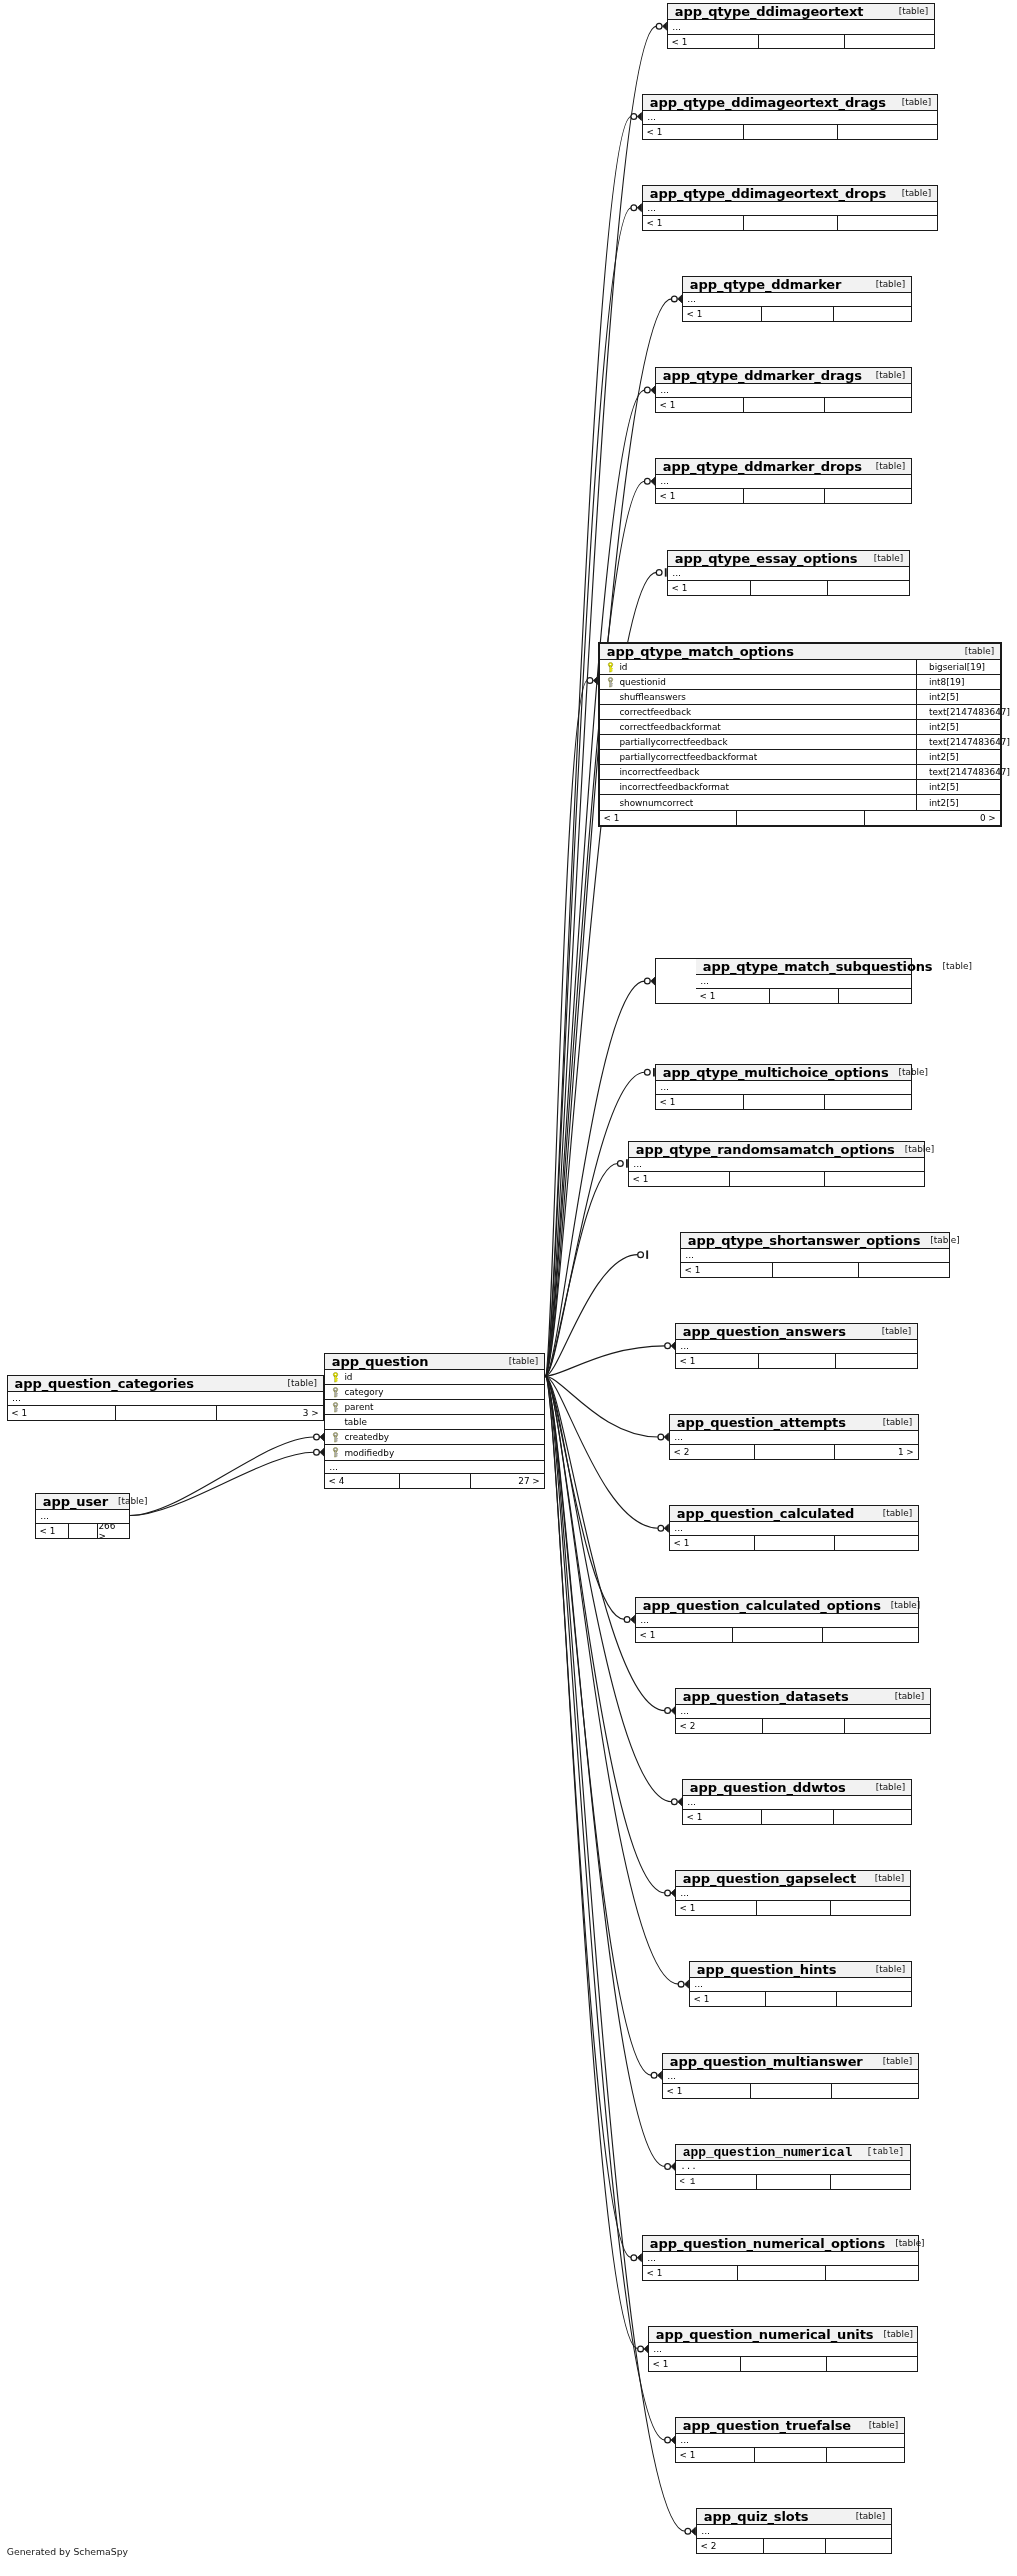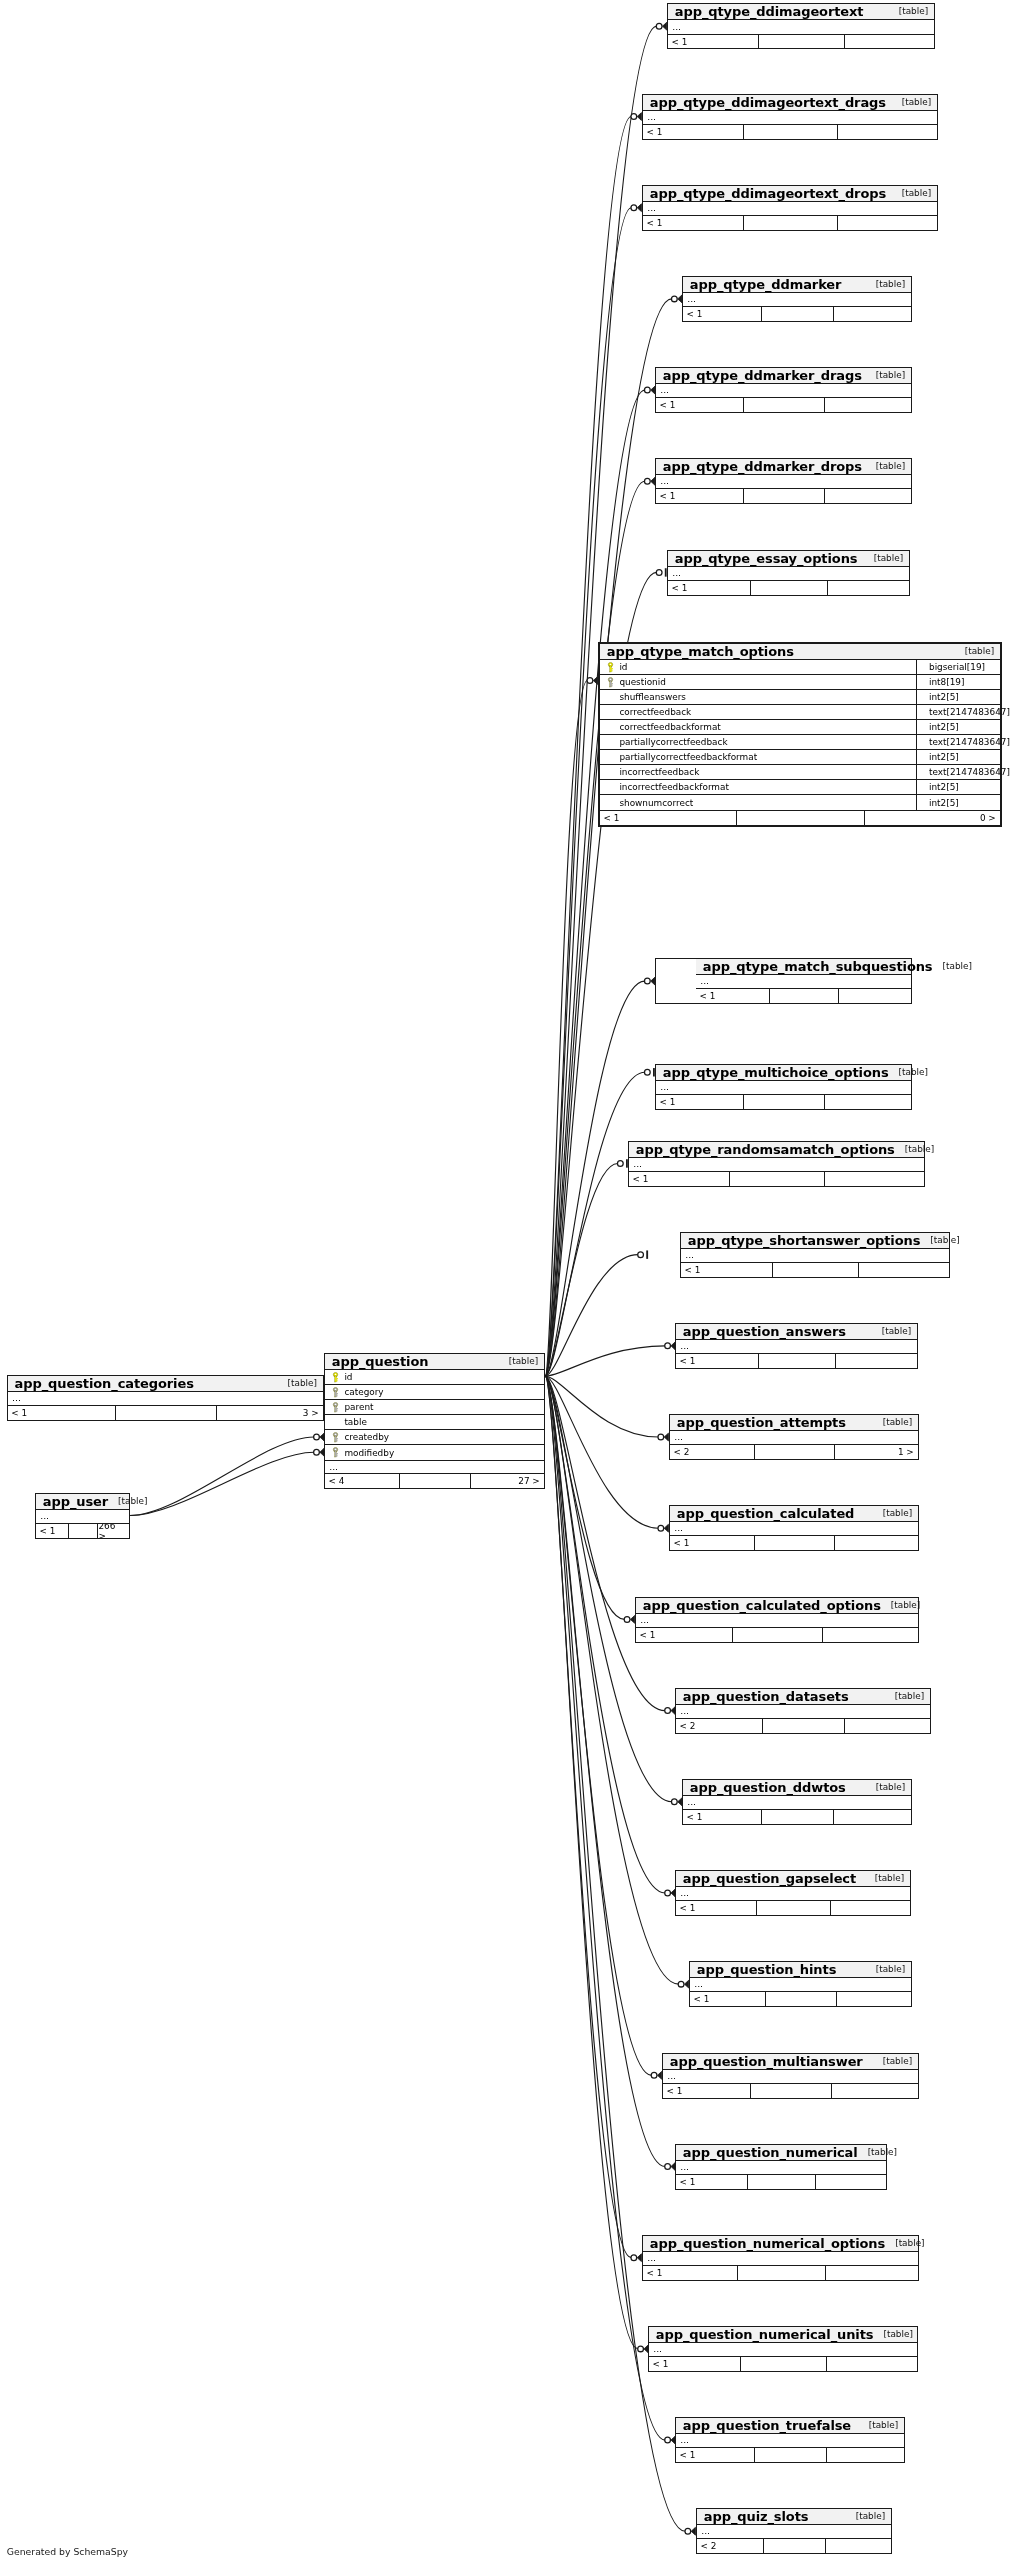--- a/index.html
+++ b/index.html
@@ -456,21 +456,21 @@
           <span class="tname">app_question_multianswer</span>
           <span class="ttag">[table]</span>
         </div>
         <div class="ellip">...</div>
         <div class="tfoot">
           <div class="fcell fleft">&lt; 1</div>
           <div class="fcell fmid"></div>
           <div class="fcell fright"></div>
         </div>
       </div>
-      <div class="tnode" style="left:675px;top:2144px;width:212px;">
+      <div class="tnode" style="left:675px;top:2144px;width:236px;font-family:Liberation Mono, monospace;">
         <div class="thead">
           <span class="tname">app_question_numerical</span>
           <span class="ttag">[table]</span>
         </div>
         <div class="ellip">...</div>
         <div class="tfoot">
           <div class="fcell fleft">&lt; 1</div>
           <div class="fcell fmid"></div>
           <div class="fcell fright"></div>
         </div>

